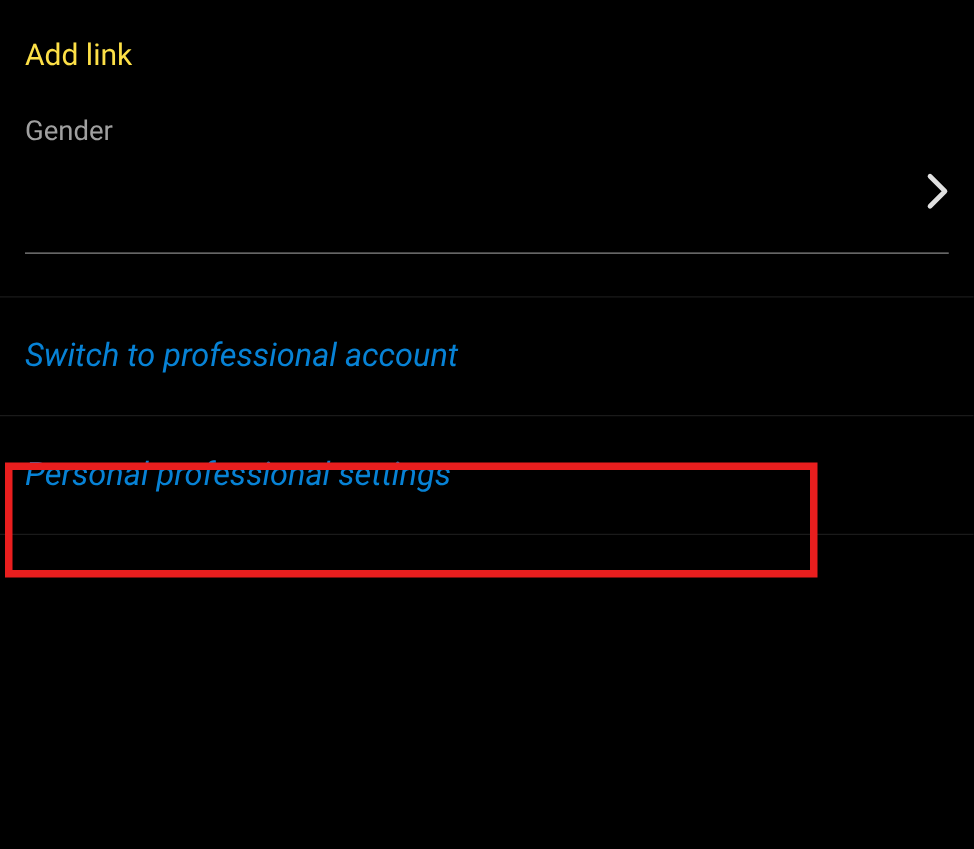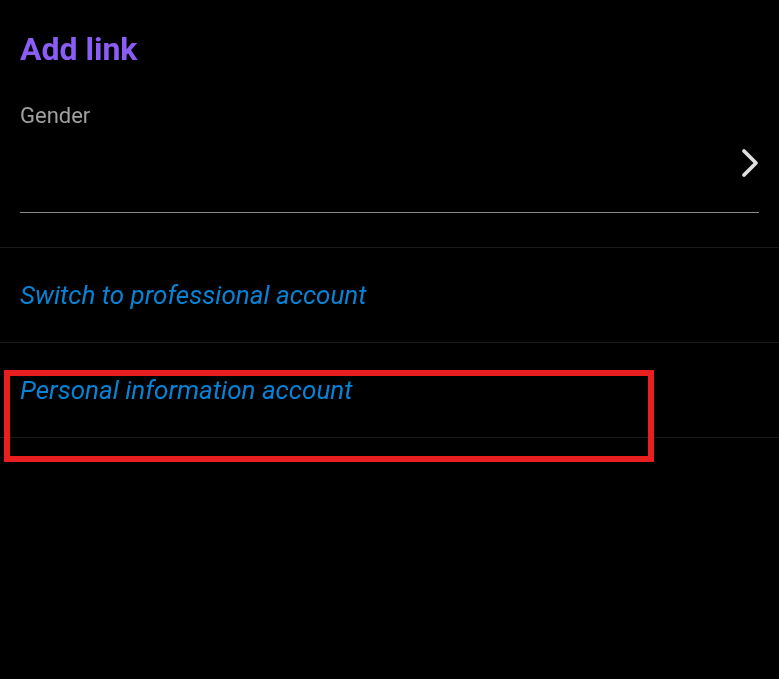--- a/index.html
+++ b/index.html
@@ -11,23 +11,23 @@
       background: #000000;
       font-family: -apple-system, BlinkMacSystemFont, 'Segoe UI', Roboto, sans-serif;
       width: 779px;
       height: 679px;
       overflow: hidden;
     }
     .add-link-row {
       padding: 30px 20px 10px 20px;
     }
     .add-link-label {
-      color: #8b5cf6;
-      font-size: 32px;
-      font-weight: 700;
+      color: #fde047;
+      font-size: 24px;
+      font-weight: 400;
     }
     .gender-section {
       padding: 25px 20px 12px 20px;
     }
     .gender-label {
       color: #a0a0a0;
       font-size: 22px;
       display: block;
       margin-bottom: 20px;
     }
@@ -89,18 +89,18 @@
 
 <div class="divider"></div>
 
 <div class="link-row">
   <span class="link-text">Switch to professional account</span>
 </div>
 
 <div class="divider"></div>
 
 <div class="link-row highlighted">
-  <span class="link-text">Personal information account</span>
+  <span class="link-text">Personal professional settings</span>
 </div>
 
 <div class="divider"></div>
 
 <div class="highlight-box"></div>
 
 </body></html>

